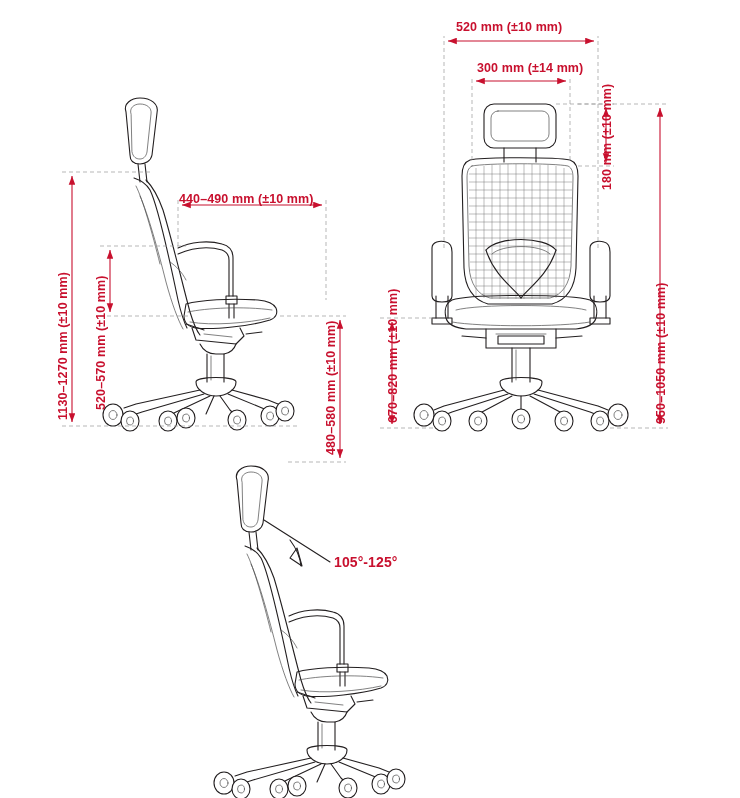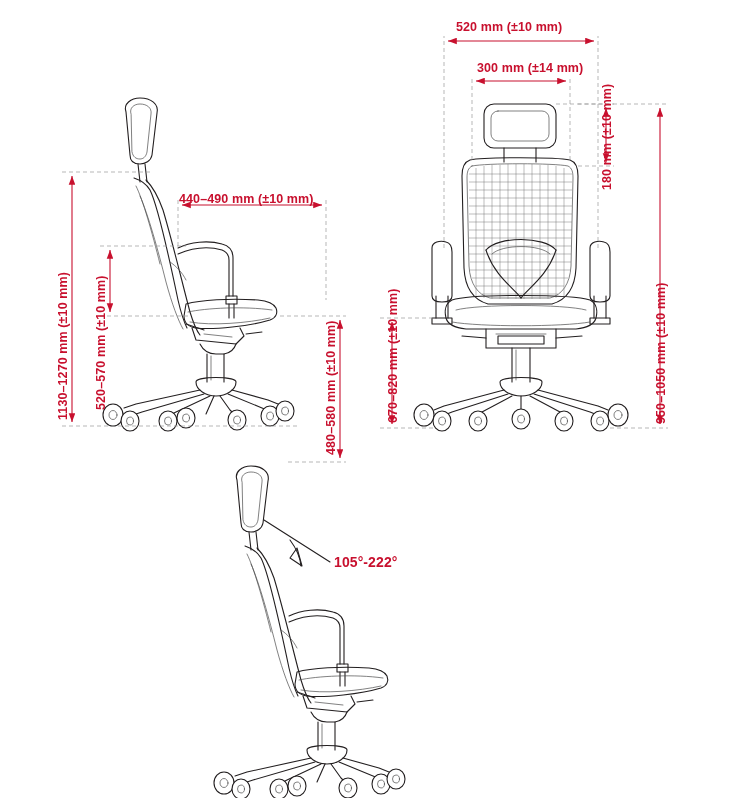--- a/index.html
+++ b/index.html
@@ -372,15 +372,15 @@
   <div class="dim-label" style="left:456px; top:20px;">520 mm (±10 mm)</div>
 
   <div class="dim-label" style="left:477px; top:61px;">300 mm (±14 mm)</div>
 
   <div class="dim-label vert" style="left:600px; top:190px; transform: rotate(-90deg);">180 mm (±10 mm)</div>
 
   <div class="dim-label vert" style="left:386px; top:423px; transform: rotate(-90deg);">670–820 mm (±10 mm)</div>
 
   <div class="dim-label vert" style="left:654px; top:424px; transform: rotate(-90deg);">950–1050 mm (±10 mm)</div>
 
-  <div class="dim-label" style="left:334px; top:554px; font-size:14px;">105°-222°</div>
+  <div class="dim-label" style="left:334px; top:554px; font-size:14px;">105°-125°</div>
 
 </div>
 
 </body></html>

